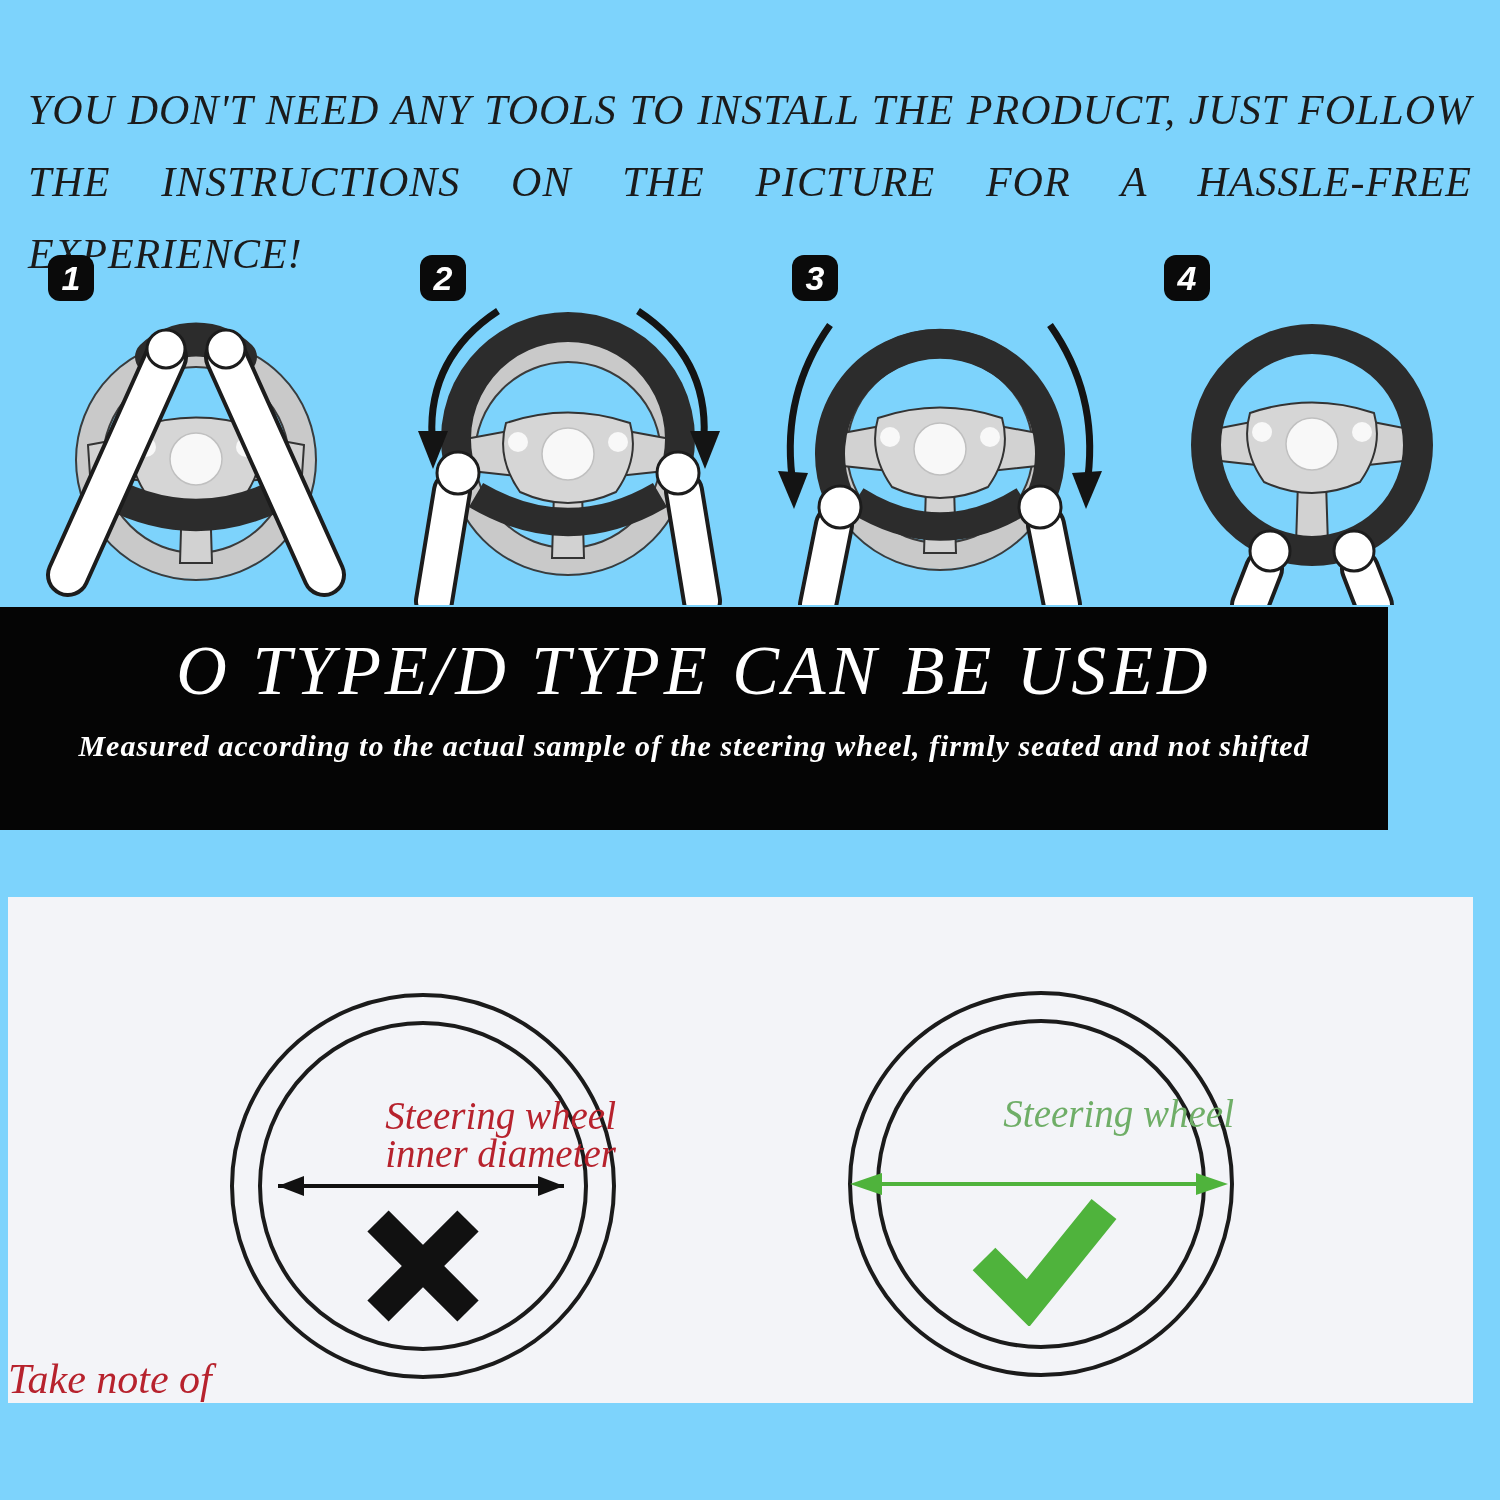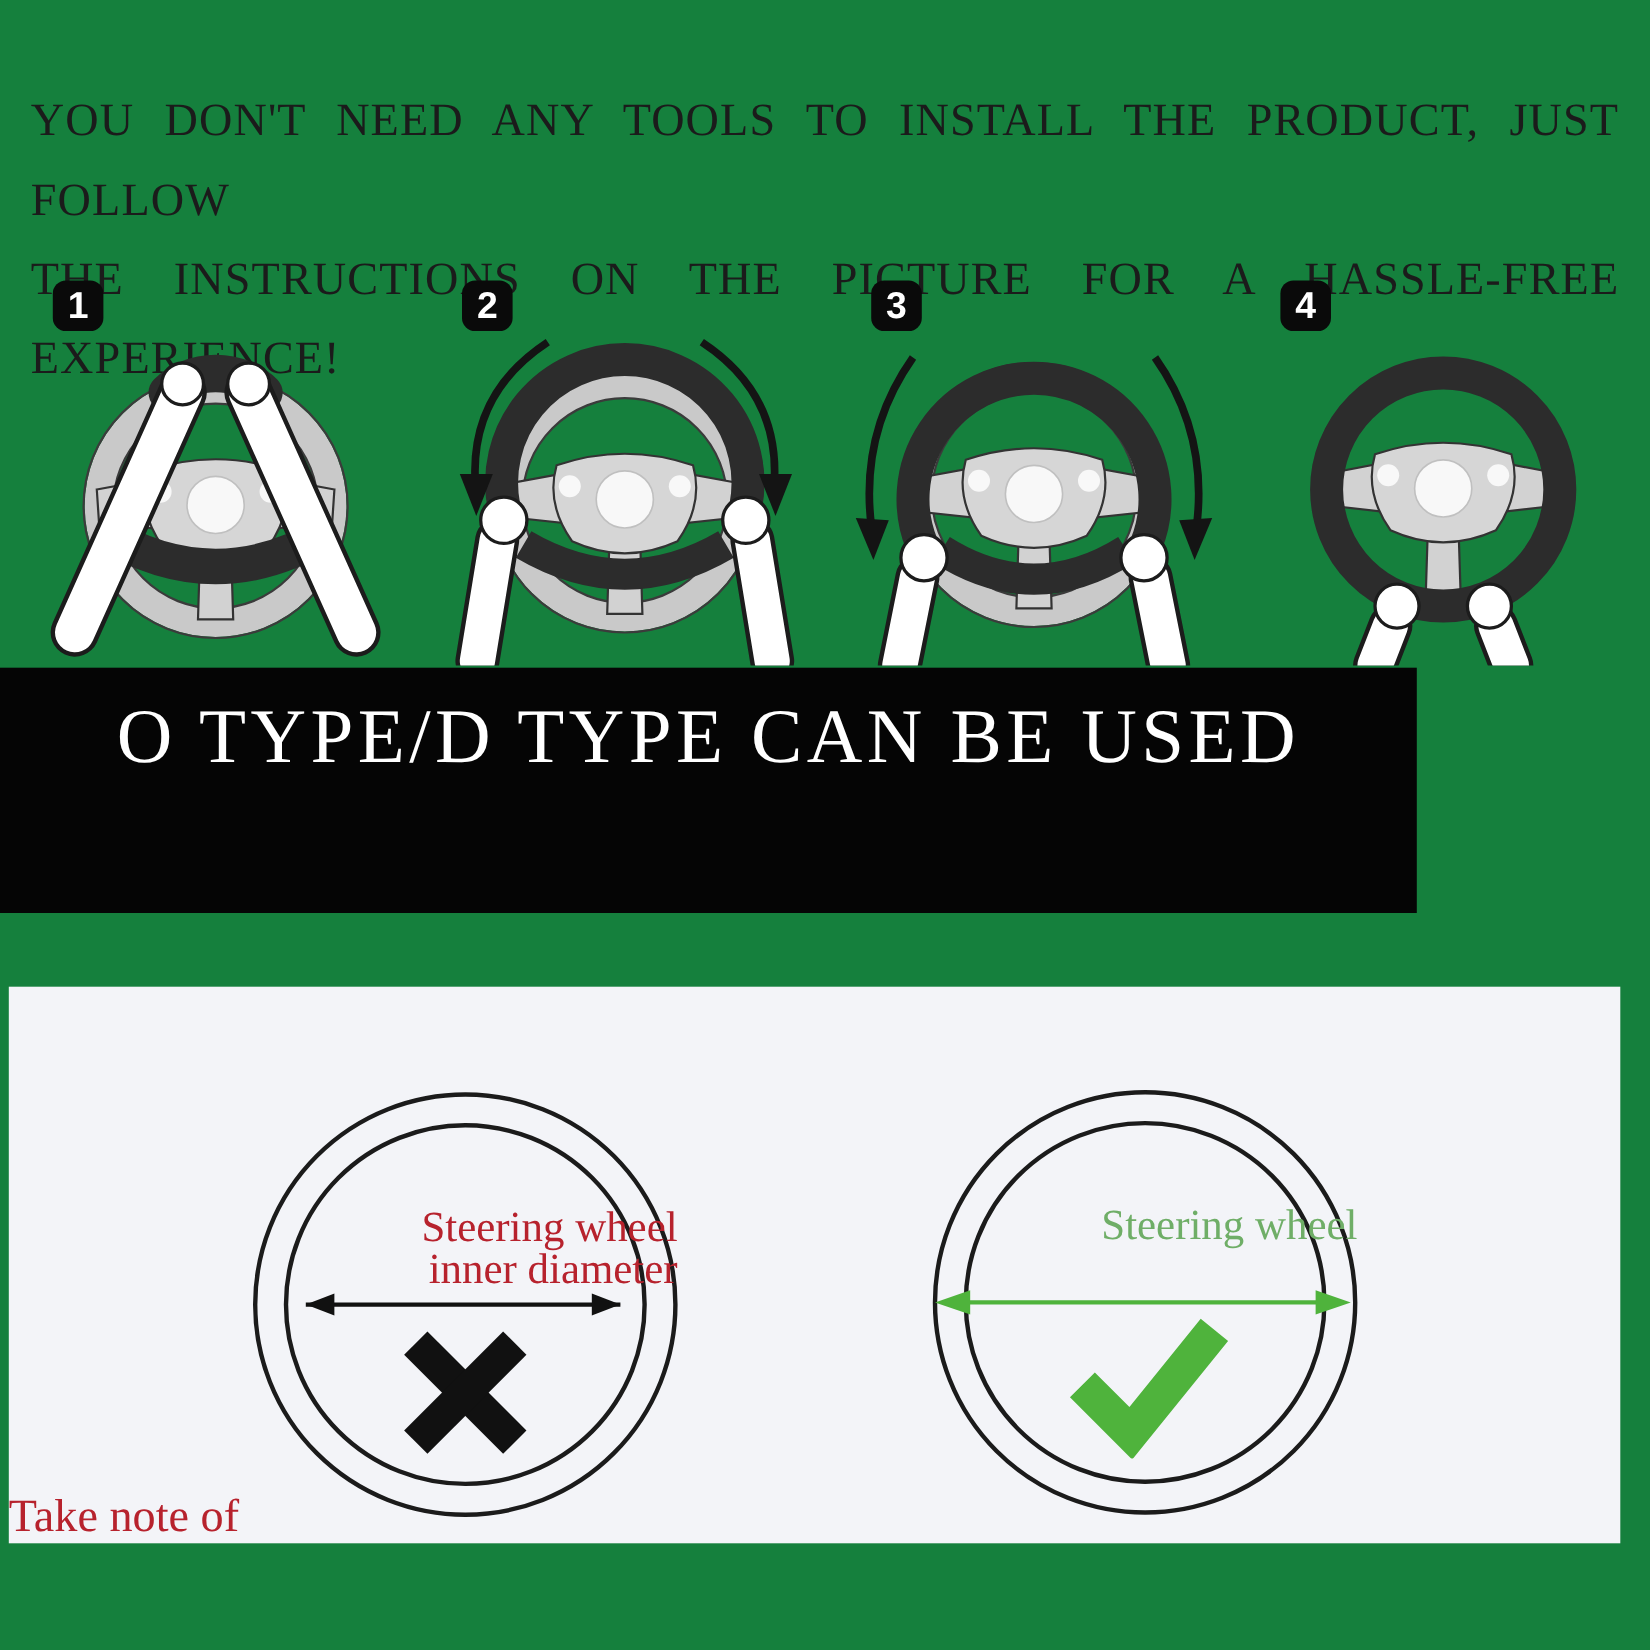--- a/index.html
+++ b/index.html
@@ -1,33 +1,33 @@
 <!DOCTYPE html>
 <html><head>
 <meta charset="utf-8">
 <style>
   html,body{margin:0;padding:0;background:#ffffff;}
-  .page{position:relative;width:1500px;height:1500px;background:#15803d;overflow:hidden;
-        font-family:"Liberation Serif","DejaVu Serif",serif;color:#1b1b1b;}
+  .page{position:relative;width:1500px;height:1500px;background:#7dd3fc;overflow:hidden;
+        font-family:"Liberation Serif","DejaVu Serif",serif;color:#1b1b1b;font-style:italic;}
 
   
   .top-note{position:absolute;left:28px;right:28px;top:74px;}
   
   .jline{display:block;width:100%;text-align:justify;text-align-last:justify;}
 
   
   .steps{position:absolute;left:10px;top:245px;width:1490px;height:360px;display:flex;}
   .step{position:relative;width:372px;height:360px;}
   .badge{position:absolute;left:38px;top:10px;width:46px;height:46px;background:#0a0a0a;
          border-radius:12px;color:#ffffff;display:flex;align-items:center;justify-content:center;
          font-family:"Liberation Sans","DejaVu Sans",sans-serif;font-weight:bold;font-size:34px;}
   .step svg{position:absolute;left:0;top:0;width:372px;height:360px;}
 
   
-  .banner{position:absolute;left:0;top:607px;width:1288px;height:223px;background:#050505;
+  .banner{position:absolute;left:0;top:607px;width:1388px;height:223px;background:#050505;
           display:flex;flex-direction:column;align-items:center;}
   .banner-title{margin-top:28px;color:#ffffff;font-size:70px;letter-spacing:4px;line-height:72px;}
   .banner-subtitle{margin-top:22px;color:#ffffff;font-size:30px;font-weight:bold;letter-spacing:1px;}
 
   
   .panel{position:absolute;left:8px;top:897px;width:1465px;height:506px;background:#f3f4f8;}
   .panel-title{position:absolute;left:0;width:100%;top:10px;text-align:center;
                font-size:58px;letter-spacing:1px;color:#111111;}
   .diagram{position:absolute;width:386px;height:386px;}
   .diagram.left{left:222px;top:96px;}
@@ -183,20 +183,21 @@
           <path d="M228,324 L242,360" stroke="#1c1c1c" stroke-width="40" stroke-linecap="round" fill="none"></path>
           <path d="M228,324 L242,360" stroke="#ffffff" stroke-width="32" stroke-linecap="round" fill="none"></path>
           <circle cx="222" cy="306" r="20" fill="#ffffff" stroke="#1c1c1c" stroke-width="3"></circle>
         </g>
       </svg>
     </div>
   </div>
 
   <div class="banner">
     <div class="banner-title">O TYPE/D TYPE CAN BE USED</div>
+    <div class="banner-subtitle">Measured according to the actual sample of the steering wheel, firmly seated and not shifted</div>
   </div>
 
   <div class="panel">
 
     <div class="diagram left">
       <div class="ring-outer"></div>
       <div class="ring-inner"></div>
       <div class="lbl-wrap label-inner">
         <div>Steering wheel</div>
         <div>inner diameter</div>

